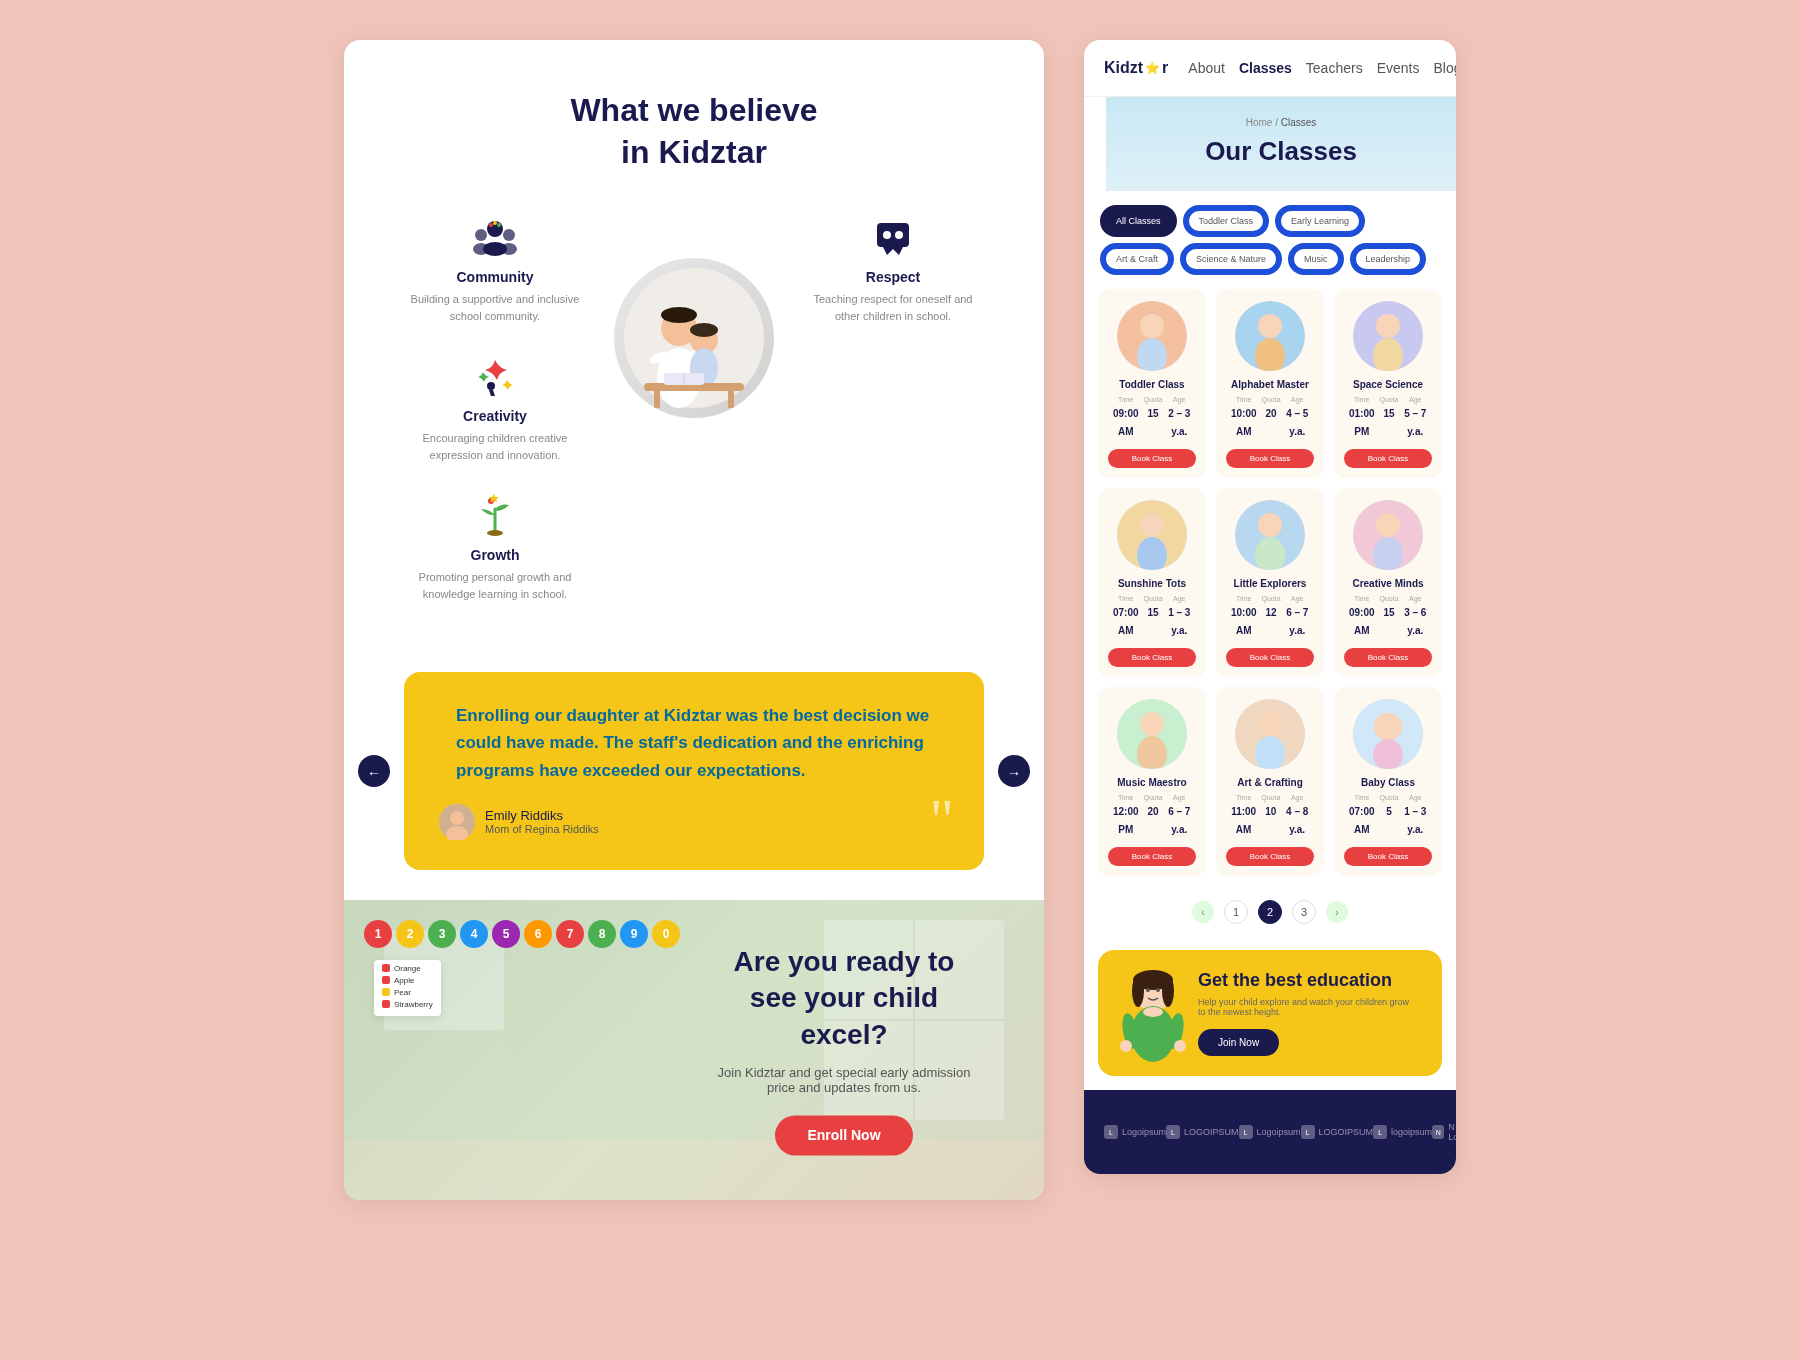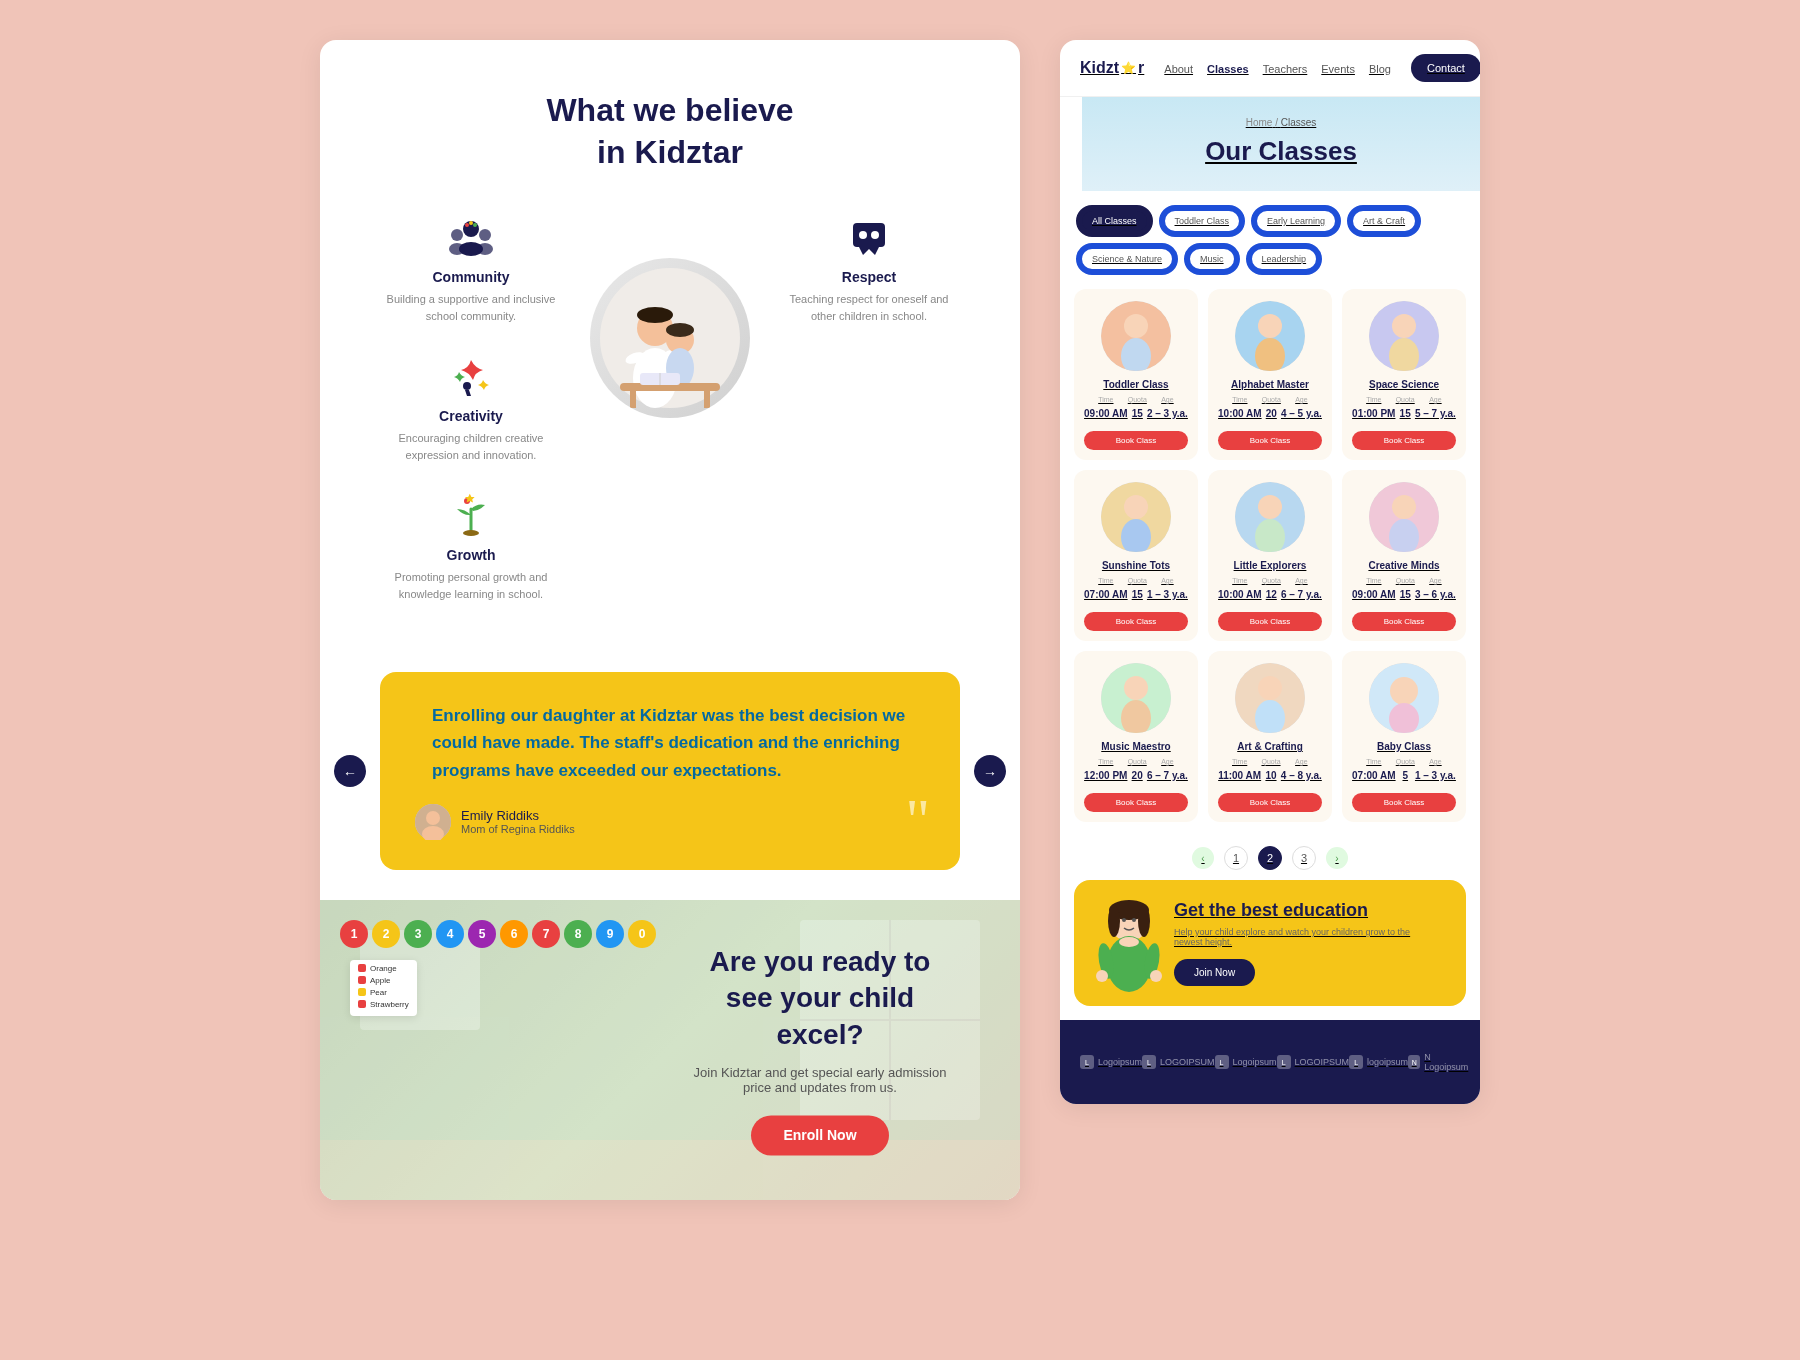--- a/index.html
+++ b/index.html
@@ -269,26 +269,25 @@
     }
 
     .food-dot {
       width: 8px;
       height: 8px;
       border-radius: 2px;
     }
 
     
     .right-panel {
-      width: 420px;
+      width: 372px;
       background: #fff;
       border-radius: 16px;
       box-shadow: 0 4px 24px rgba(0,0,0,0.08);
       overflow: hidden;
-      text-decoration: underline;
     }
 
     
     .nav-bar {
       display: flex;
       align-items: center;
       padding: 14px 20px;
       border-bottom: 1px solid #f0f0f0;
       gap: 20px;
     }
@@ -308,21 +307,21 @@
     }
 
     .nav-links {
       display: flex;
       gap: 14px;
       list-style: none;
       flex: 1;
     }
 
     .nav-links li a {
-      font-size: 11px;
+      font-size: 14px;
       color: #555;
       text-decoration: none;
     }
 
     .nav-links li a.active {
       color: #1a1a4e;
       font-weight: 600;
     }
 
     .btn-contact {
@@ -490,21 +489,21 @@
       justify-content: center;
       font-size: 10px;
       cursor: pointer;
       color: #4a9a4a;
       border: none;
     }
 
     
     .cta-banner {
       background: #f5c518;
-      margin: 0 14px 14px;
+      margin: 16px 14px 14px;
       border-radius: 16px;
       padding: 20px 32px 20px 100px;
       position: relative;
       min-height: 100px;
     }
 
     .cta-banner .girl-img {
       position: absolute;
       left: 10px;
       bottom: 0;

